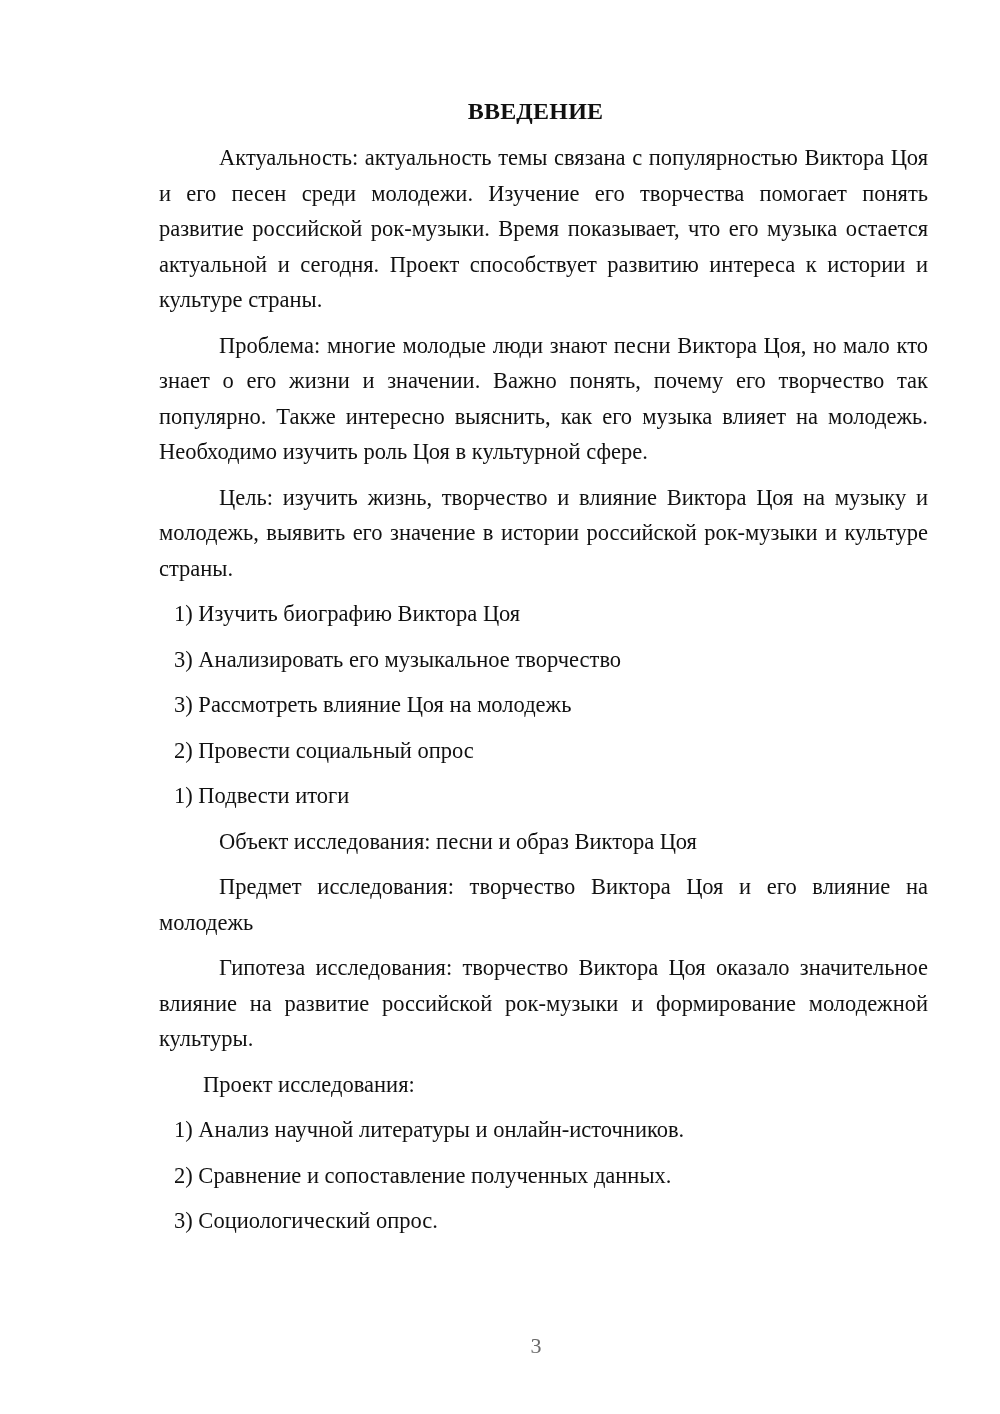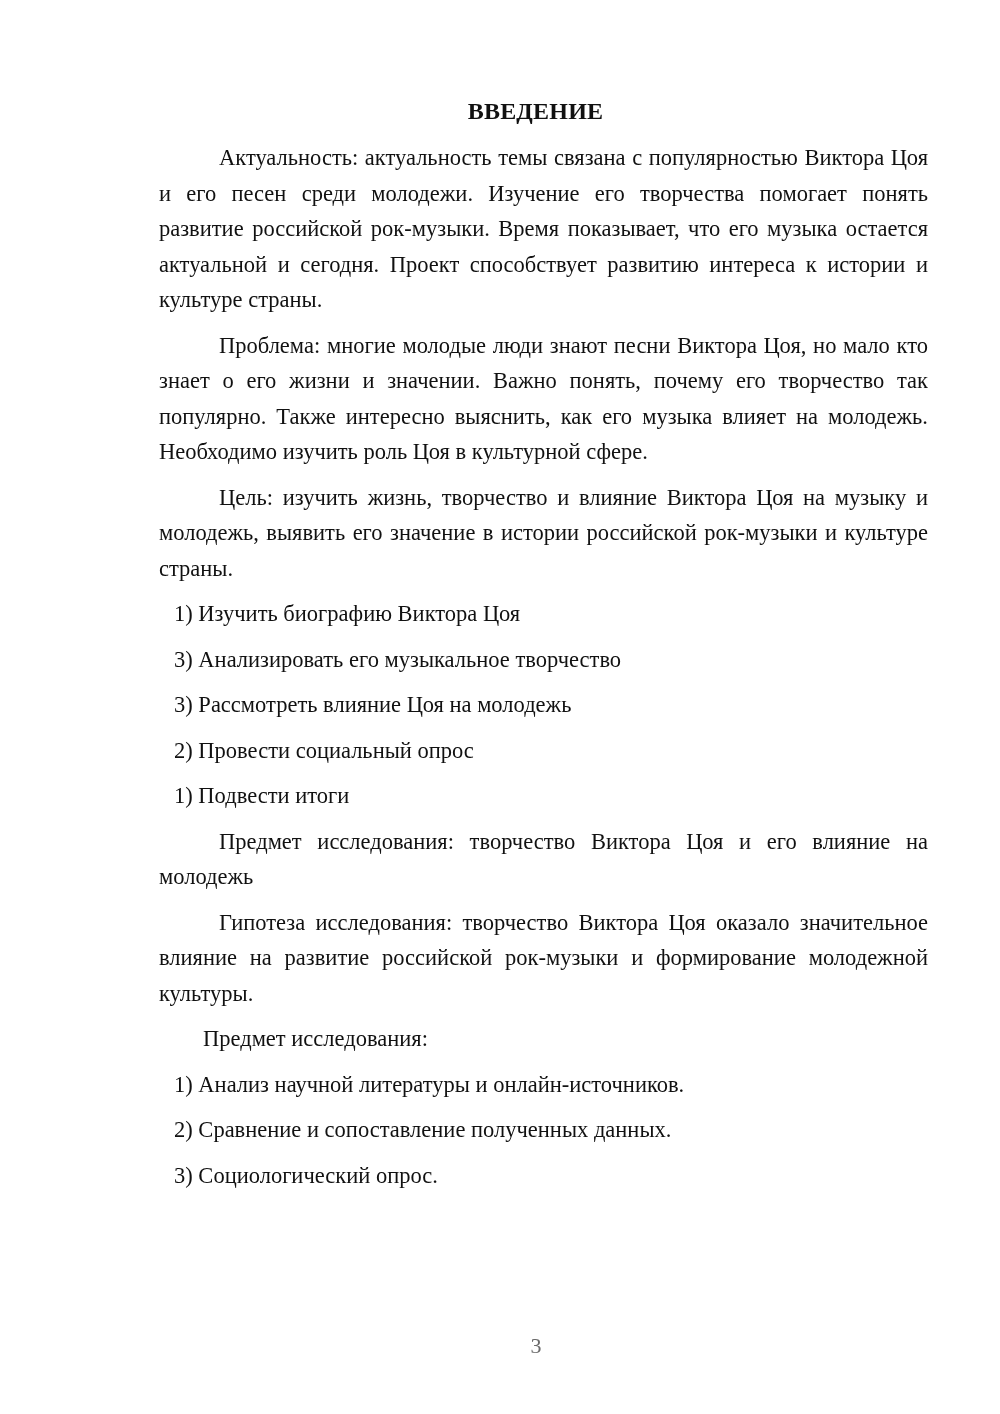--- a/index.html
+++ b/index.html
@@ -65,24 +65,25 @@
   <p class="para">Цель: изучить жизнь, творчество и влияние Виктора Цоя на музыку и молодежь, выявить его значение в истории российской рок-музыки и культуре страны.</p>
 
   <div>
     <div class="list-item">1) Изучить биографию Виктора Цоя</div>
     <div class="list-item">3) Анализировать его музыкальное творчество</div>
     <div class="list-item">3) Рассмотреть влияние Цоя на молодежь</div>
     <div class="list-item">2) Провести социальный опрос</div>
     <div class="list-item">1) Подвести итоги</div>
   </div>
 
+  <p class="para">Объект исследования: песни и образ Виктора Цоя</p>
   <p class="para">Предмет исследования: творчество Виктора Цоя и его влияние на молодежь</p>
   <p class="para">Гипотеза исследования: творчество Виктора Цоя оказало значительное влияние на развитие российской рок-музыки и формирование молодежной культуры.</p>
 
-  <p class="plain">Предмет исследования:</p>
+  <p class="plain">Проект исследования:</p>
   <div>
     <div class="list-item">1) Анализ научной литературы и онлайн-источников.</div>
     <div class="list-item">2) Сравнение и сопоставление полученных данных.</div>
     <div class="list-item">3) Социологический опрос.</div>
   </div>
 </div>
 
 <div class="page-number">3</div>
 
 </body></html>

